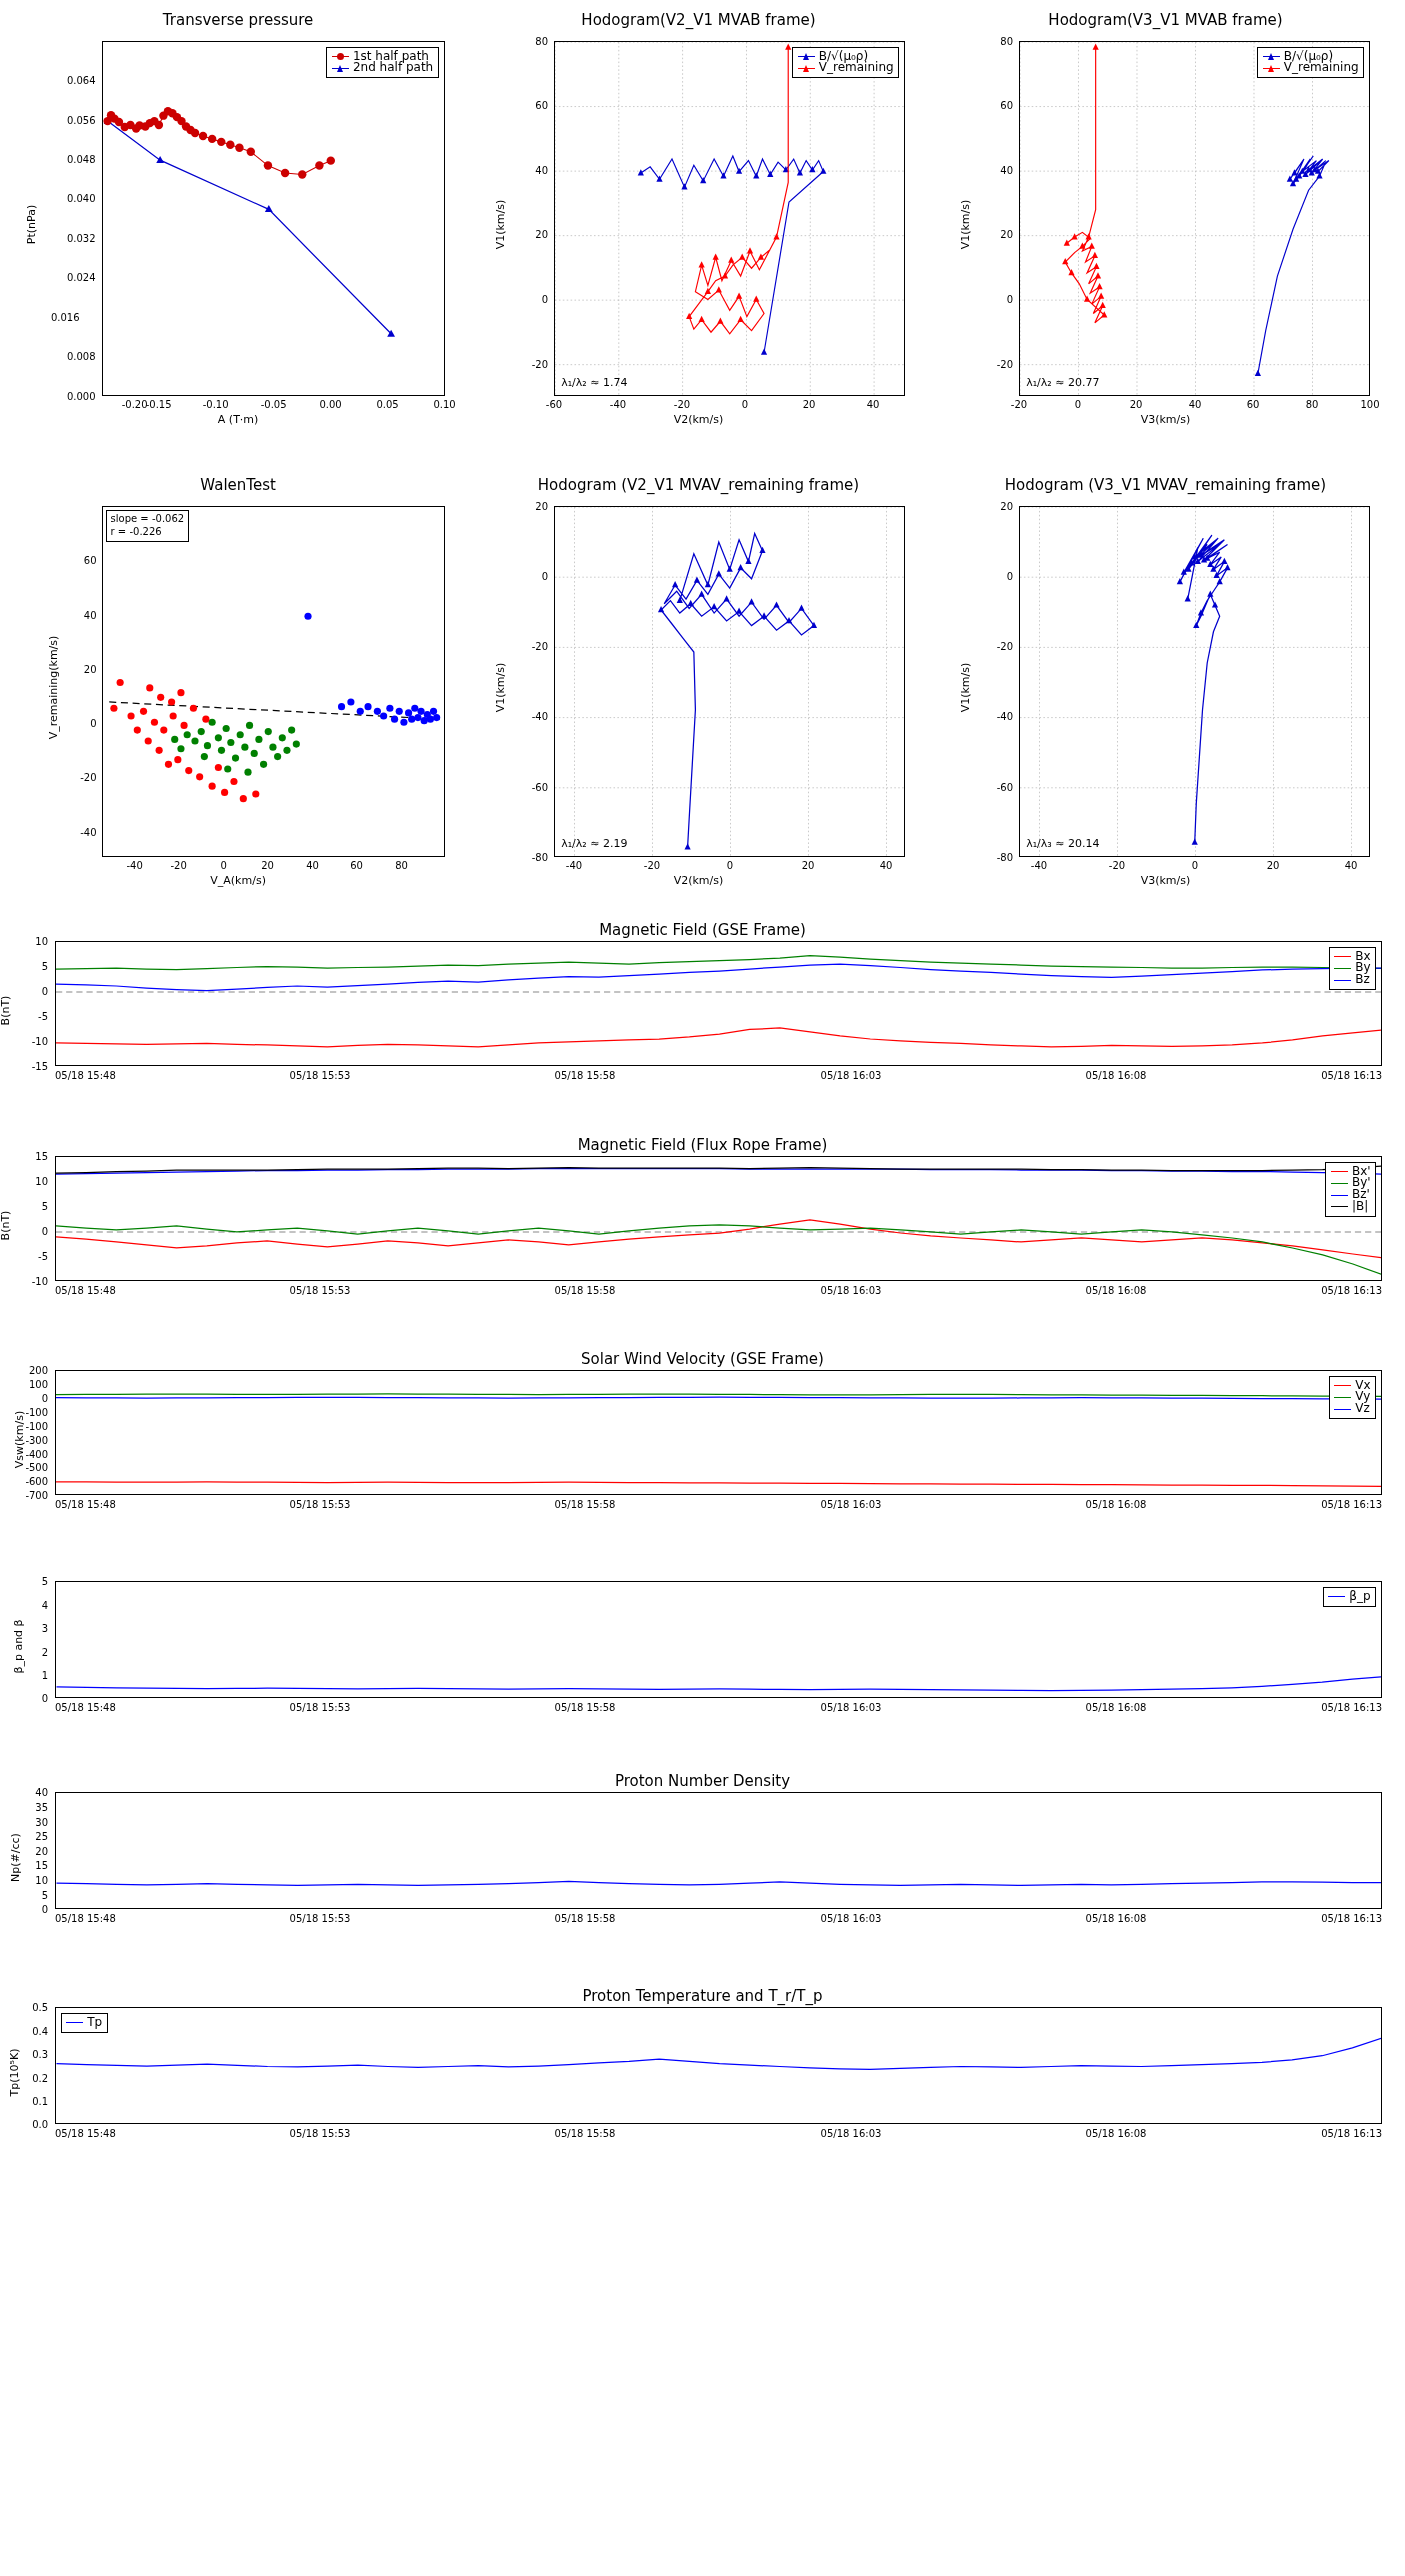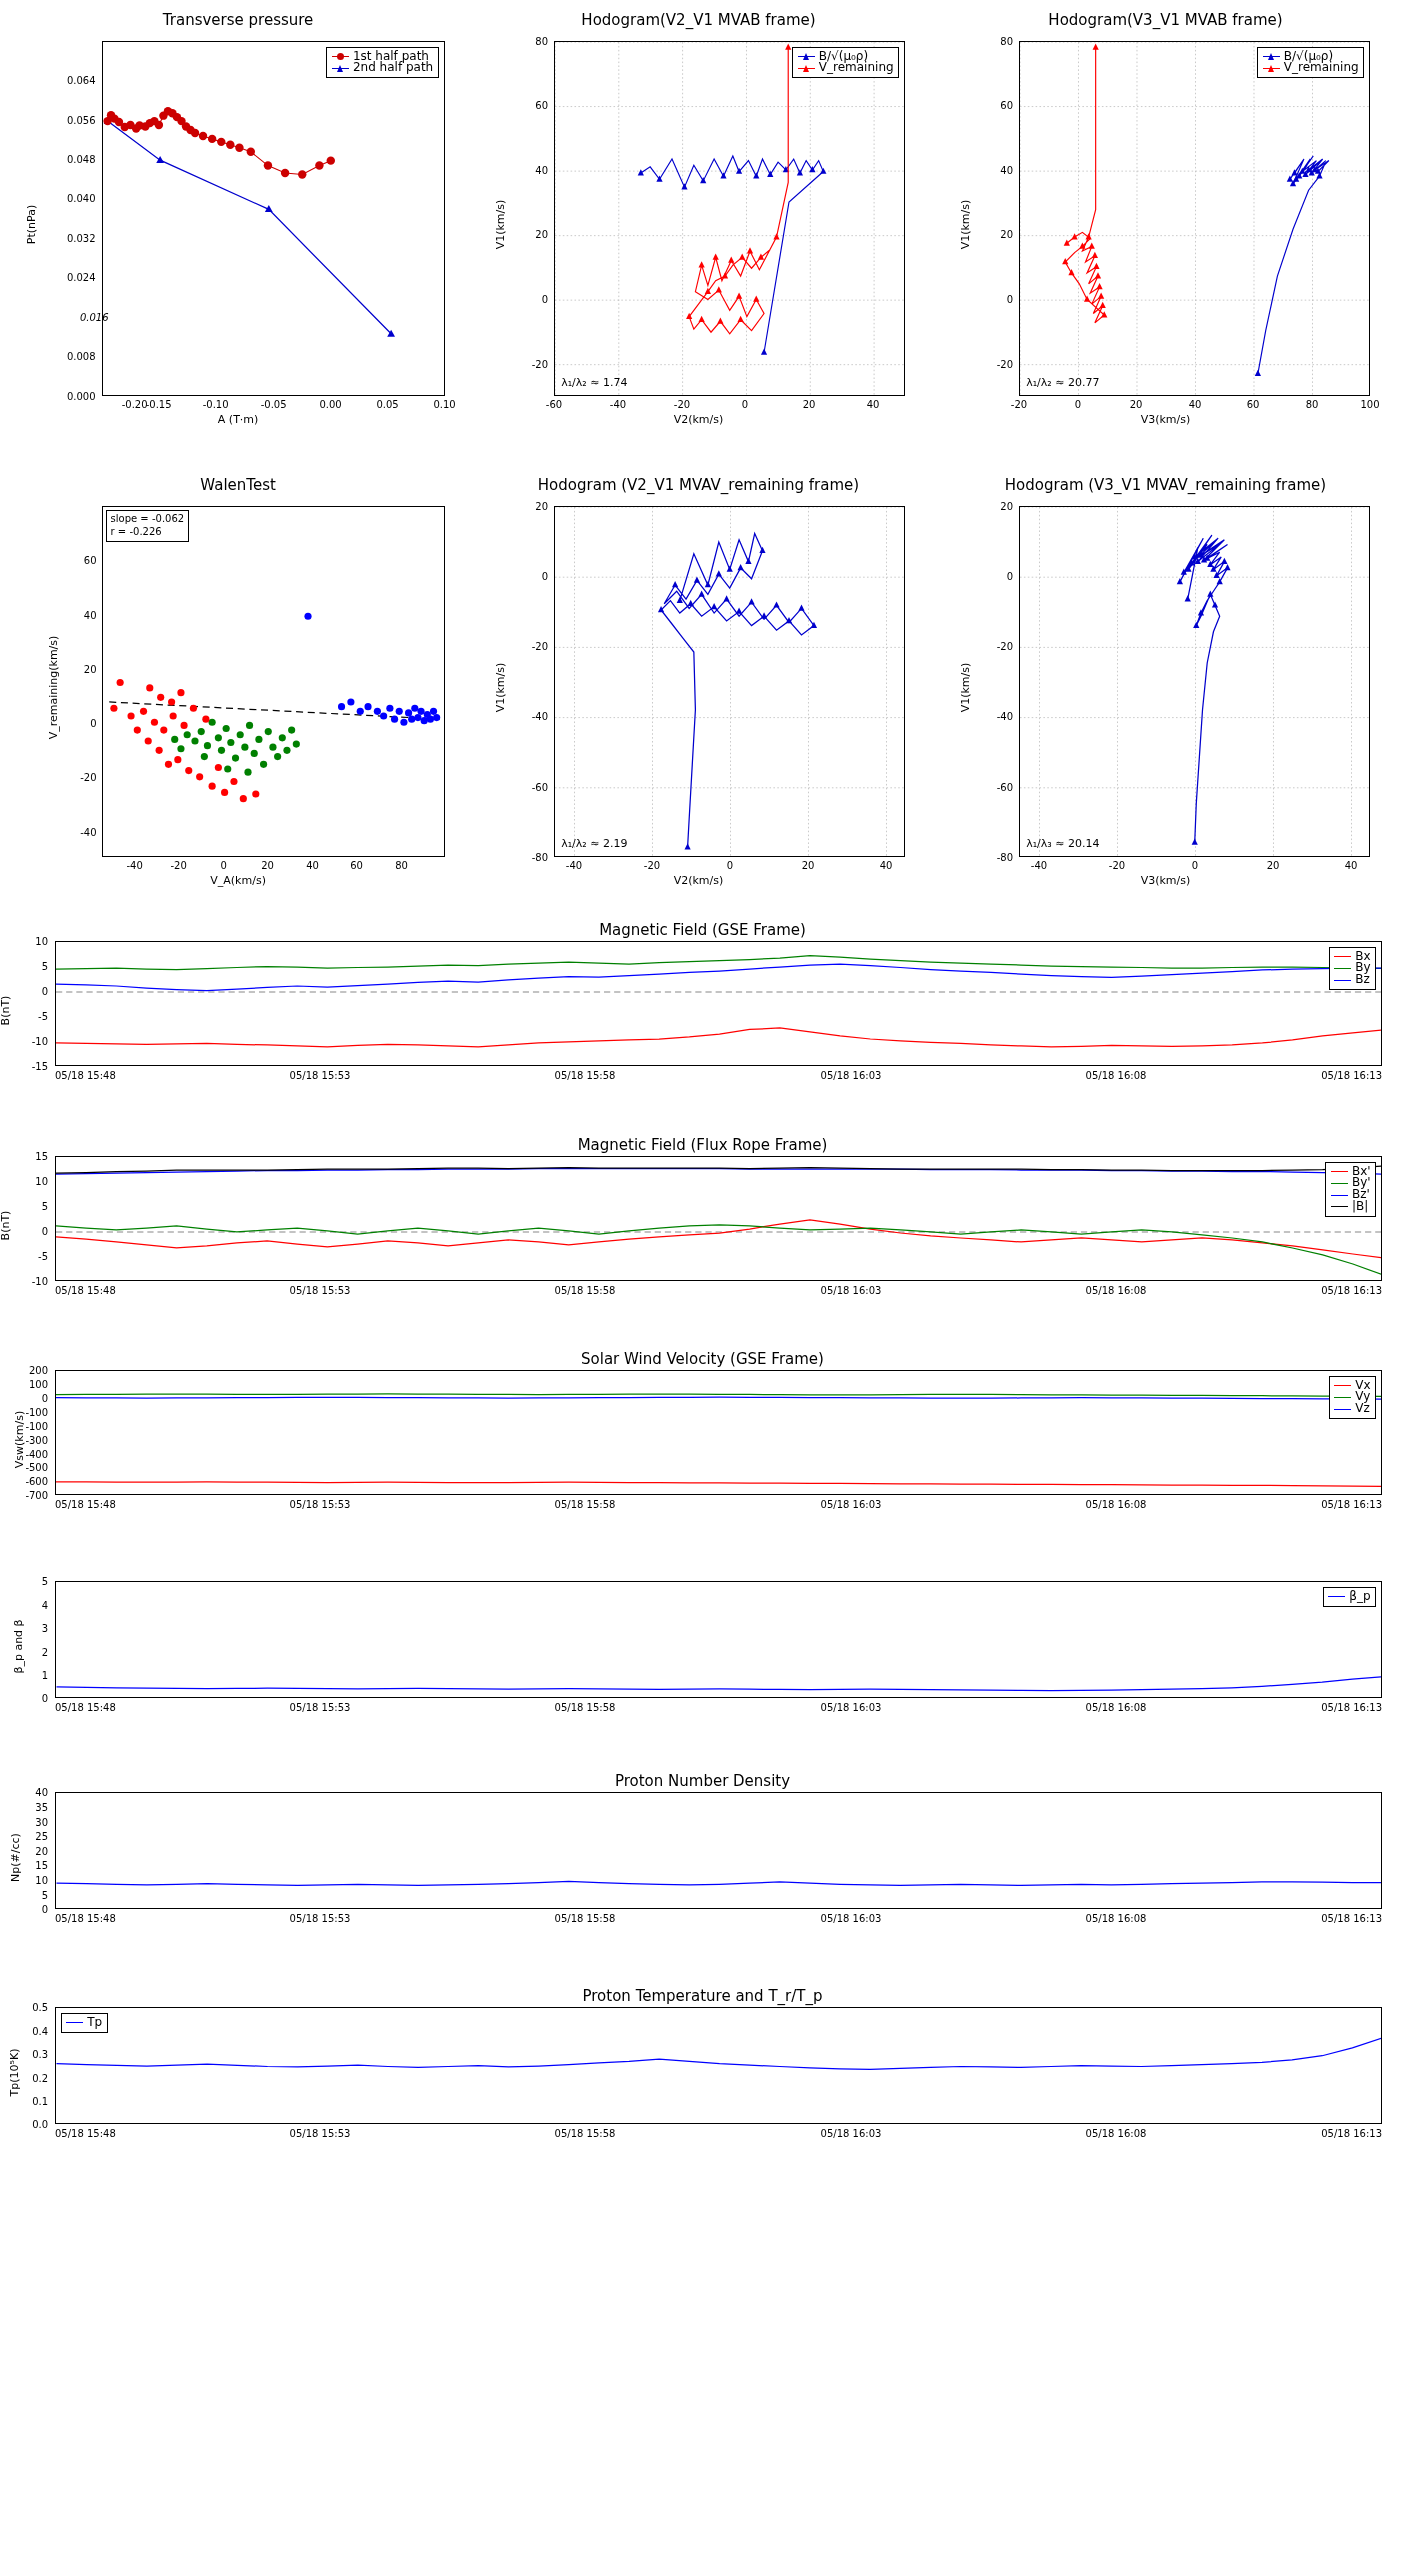--- a/index.html
+++ b/index.html
@@ -136,21 +136,21 @@
     <div class="tick-x" style="left:86px; top:388px;margin-left:33px;">-0.20</div>
     <div class="tick-x" style="left:143px; top:388px;">-0.15</div>
     <div class="tick-x" style="left:200px; top:388px;">-0.10</div>
     <div class="tick-x" style="left:258px; top:388px;">-0.05</div>
     <div class="tick-x" style="left:315px; top:388px;">0.00</div>
     <div class="tick-x" style="left:372px; top:388px;">0.05</div>
     <div class="tick-x" style="left:429px; top:388px;">0.10</div>
 
     <div class="tick-y" style="left:43px; top:385px; width:37px;">0.000</div>
     <div class="tick-y" style="left:43px; top:345px; width:37px;">0.008</div>
-    <div class="tick-y" style="left:56px; top:306px; width:37px;font-style:italic;">0.016</div>
+    <div class="tick-y" style="left:27px; top:306px; width:37px;">0.016</div>
     <div class="tick-y" style="left:43px; top:266px; width:37px;">0.024</div>
     <div class="tick-y" style="left:43px; top:227px; width:37px;">0.032</div>
     <div class="tick-y" style="left:43px; top:187px; width:37px;">0.040</div>
     <div class="tick-y" style="left:43px; top:148px; width:37px;">0.048</div>
     <div class="tick-y" style="left:43px; top:109px; width:37px;">0.056</div>
     <div class="tick-y" style="left:43px; top:69px; width:37px;">0.064</div>
     <div class="axlabel-x" style="top:402px;">A (T·m)</div>
     <div class="axlabel-y" style="left:-3.9px; top:207px; transform:rotate(-90deg);">Pt(nPa)</div>
   </div>
 

